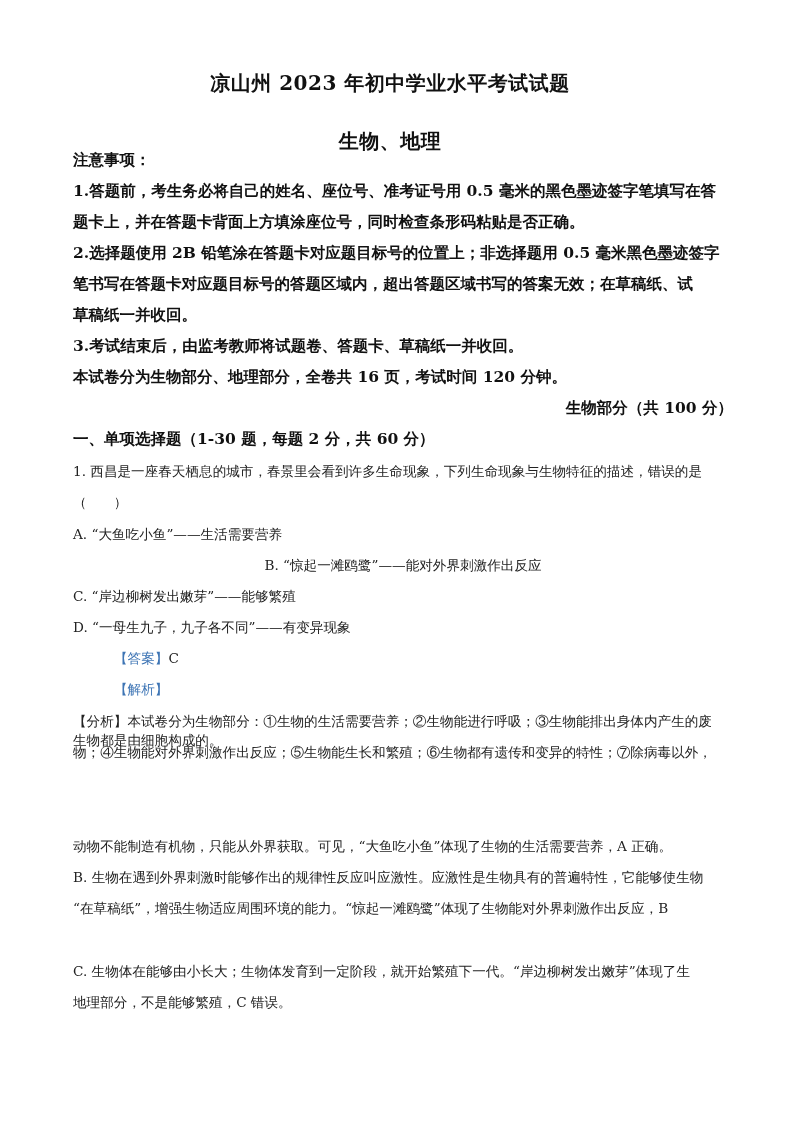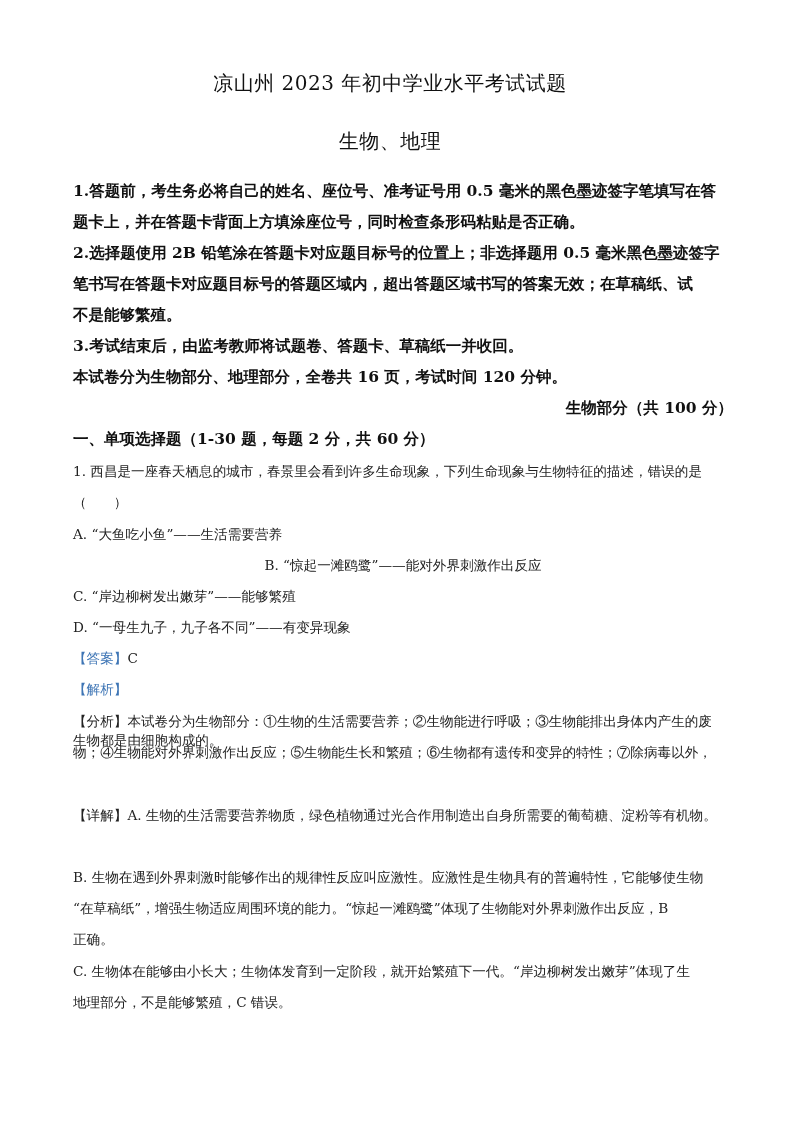--- a/index.html
+++ b/index.html
@@ -4,42 +4,43 @@
   <style>
     html, body { margin: 0; padding: 0; background: #ffffff; }
     body {
       width: 793px; height: 1122px; position: relative; overflow: hidden;
       font-family: "DejaVu Serif", "Liberation Serif", serif;
       color: #111;
     }
     .page { position: absolute; left: 0; top: 0; width: 793px; height: 1122px; }
     .title {
       position: absolute; left: 0; width: 780px; text-align: center;
-      font-weight: normal; font-size: 20px; letter-spacing: 0.5px;
+      font-weight: bold; font-size: 20px; letter-spacing: 0.5px;
     }
     .line {
       position: absolute; left: 73px; width: 660px; white-space: nowrap;
       font-size: 14.5px; line-height: 20px;
     }
     .bold { font-weight: bold; font-size: 15.5px; }
     .normal { font-size: 13.6px; color: #222; }
-    .tag { color: #3e75b5; }
+    .tag { color: #3e75b5; margin-left: 41px; }
   </style>
 </head>
 <body>
 
 <div class="page">
   <div class="title" style="top:70px;">凉山州 2023 年初中学业水平考试试题</div>
   <div class="title" style="top:128px;">生物、地理</div>
 
+  <div class="line bold" style="top:150px;">注意事项：</div>
   <div class="line bold" style="top:181px;">1.答题前，考生务必将自己的姓名、座位号、准考证号用 0.5 毫米的黑色墨迹签字笔填写在答</div>
   <div class="line bold" style="top:212px;">题卡上，并在答题卡背面上方填涂座位号，同时检查条形码粘贴是否正确。</div>
   <div class="line bold" style="top:243px;">2.选择题使用 2B 铅笔涂在答题卡对应题目标号的位置上；非选择题用 0.5 毫米黑色墨迹签字</div>
   <div class="line bold" style="top:274px;">笔书写在答题卡对应题目标号的答题区域内，超出答题区域书写的答案无效；在草稿纸、试</div>
-  <div class="line bold" style="top:305px;">不是能够繁殖。</div>
+  <div class="line bold" style="top:305px;">草稿纸一并收回。</div>
   <div class="line bold" style="top:336px;">3.考试结束后，由监考教师将试题卷、答题卡、草稿纸一并收回。</div>
   <div class="line bold" style="top:367px;">本试卷分为生物部分、地理部分，全卷共 16 页，考试时间 120 分钟。</div>
   <div class="line bold" style="top:398px;text-align:right;">生物部分（共 100 分）</div>
   <div class="line bold" style="top:429px;">一、单项选择题（1-30 题，每题 2 分，共 60 分）</div>
 
   <div class="line normal" style="top:461px;">1. 西昌是一座春天栖息的城市，春景里会看到许多生命现象，下列生命现象与生物特征的描述，错误的是</div>
   <div class="line normal" style="top:492px;">（　　）</div>
   <div class="line normal" style="top:524px;">A. “大鱼吃小鱼”——生活需要营养</div>
   <div class="line normal" style="top:555px;text-align:center;">B. “惊起一滩鸥鹭”——能对外界刺激作出反应</div>
   <div class="line normal" style="top:586px;">C. “岸边柳树发出嫩芽”——能够繁殖</div>
@@ -51,21 +52,18 @@
   <div class="line normal" style="top:679px;">
     <span class="tag">【解析】</span>
   </div>
 
   <div class="line normal" style="top:711px;">
     <span>【分析】</span><span>本试卷分为生物部分：①生物的生活需要营养；②生物能进行呼吸；③生物能排出身体内产生的废</span>
   </div>
   <div class="line normal" style="top:742px;">物；④生物能对外界刺激作出反应；⑤生物能生长和繁殖；⑥生物都有遗传和变异的特性；⑦除病毒以外，</div>
   <div class="line normal" style="top:730px;">生物都是由细胞构成的。</div>
 
-  <div class="line normal" style="top:805px;">
-    <span>【详解】</span><span>A. 生物的生活需要营养物质，绿色植物通过光合作用制造出自身所需要的葡萄糖、淀粉等有机物。</span>
-  </div>
+  <div class="line normal" style="top:836px;">动物不能制造有机物，只能从外界获取。可见，“大鱼吃小鱼”体现了生物的生活需要营养，A 正确。</div>
   <div class="line normal" style="top:867px;">B. 生物在遇到外界刺激时能够作出的规律性反应叫应激性。应激性是生物具有的普遍特性，它能够使生物</div>
   <div class="line normal" style="top:898px;">“在草稿纸”，增强生物适应周围环境的能力。“惊起一滩鸥鹭”体现了生物能对外界刺激作出反应，B</div>
-  <div class="line normal" style="top:929px;">正确。</div>
   <div class="line normal" style="top:961px;">C. 生物体在能够由小长大；生物体发育到一定阶段，就开始繁殖下一代。“岸边柳树发出嫩芽”体现了生</div>
   <div class="line normal" style="top:992px;">地理部分，不是能够繁殖，C 错误。</div>
 </div>
 
 </body></html>

